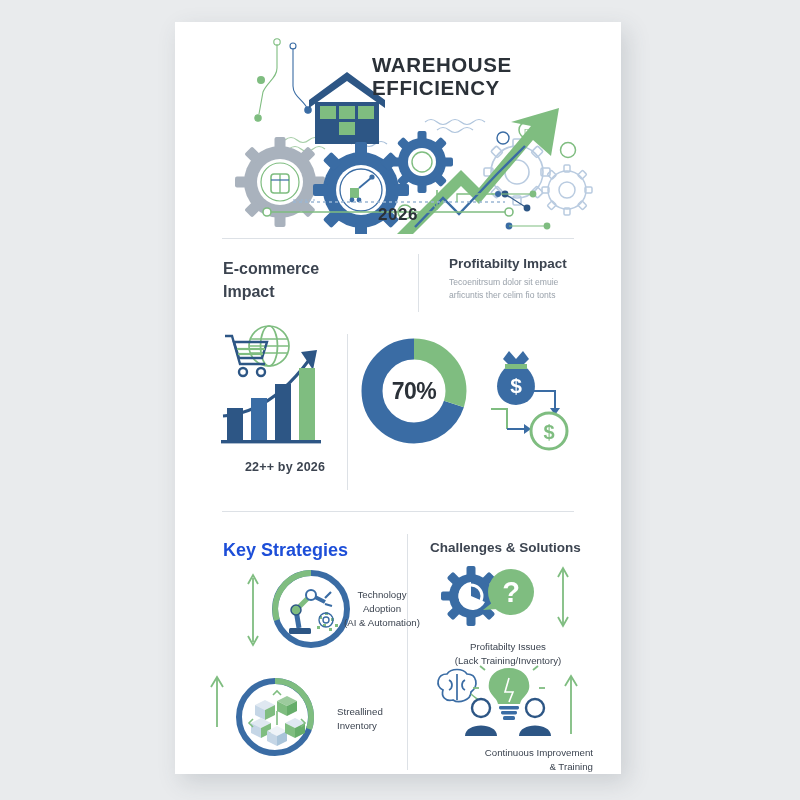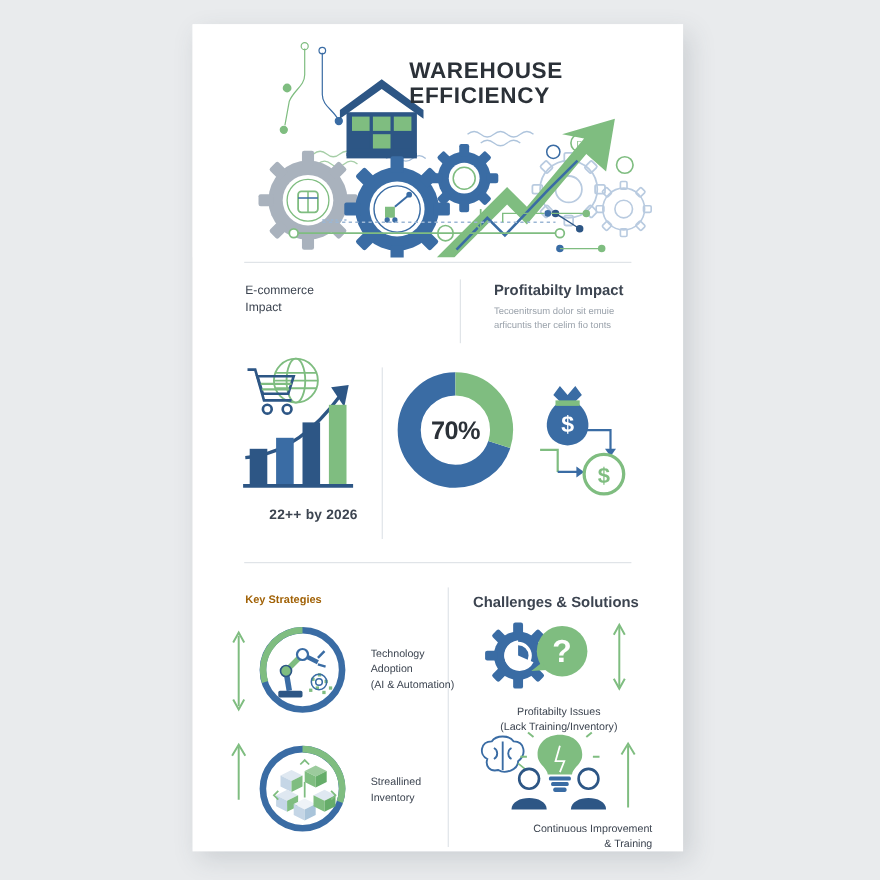--- a/index.html
+++ b/index.html
@@ -72,22 +72,22 @@
     position: absolute;
     width: 1px;
     background: #dde1e6;
   }
 
   
   .s1-head-left {
     position: absolute;
     left: 48px;
     top: 235px;
-    font-size: 11px;
-    font-weight: normal;
+    font-size: 16px;
+    font-weight: bold;
     color: #3c4450;
     line-height: 1.45;
   }
   .s1-head-left span { display: block; }
 
   .s1-head-right {
     position: absolute;
     left: 274px;
     top: 234px;
     width: 160px;
@@ -131,21 +131,21 @@
     font-weight: bold;
     color: #2b3138;
     letter-spacing: -0.5px;
   }
   .money-wrap { position: absolute; left: 308px; top: 325px; }
 
   
   .s2-head-left {
     position: absolute;
     left: 48px; top: 518px;
-    font-size: 10px; font-weight: bold; color: #a16207;
+    font-size: 18px; font-weight: bold; color: #1d4ed8;
   }
   .s2-head-right {
     position: absolute;
     left: 255px; top: 518px;
     font-size: 13.5px; font-weight: bold; color: #3c4450;
   }
 
   
   .strategy-row { position: absolute; }
   .strategy-row .txt {
@@ -342,20 +342,21 @@
         <circle cx="92" cy="190" r="4" fill="#ffffff" stroke="#7fbd80" stroke-width="1.6"></circle>
         <circle cx="334" cy="190" r="4" fill="#ffffff" stroke="#7fbd80" stroke-width="1.6"></circle>
       </g>
     </svg>
 
     <div class="hero-title">
       <span>WAREHOUSE</span>
       <span>EFFICIENCY</span>
     </div>
 
+    <div class="hero-year">2026</div>
   </div>
 
   <div class="hrule" style="left:47px; top:216px; width:352px;"></div>
 
   <div class="s1-head-left">
     <span>E-commerce</span>
     <span>Impact</span>
   </div>
 
   <div class="s1-head-right">
@@ -443,21 +444,21 @@
     </svg>
   </div>
 
   <div class="hrule" style="left:47px; top:489px; width:352px;"></div>
 
   <div class="s2-head-left">Key Strategies</div>
   <div class="s2-head-right">Challenges &amp; Solutions</div>
 
   <div class="vrule" style="left:232px; top:512px; height:236px;"></div>
 
-  <div class="strategy-row" style="left:30px; top:540px; width:200px; height:95px;">
+  <div class="strategy-row" style="left:30px; top:540px; width:200px; height:95px;text-align:center;">
     <svg width="128" height="95" viewBox="0 0 128 95">
 
       <g stroke="#7fbd80" stroke-width="1.8" fill="none">
         <path d="M12 16 L12 80"></path>
         <path d="M7 22 L12 13 L17 22"></path>
         <path d="M7 74 L12 83 L17 74"></path>
       </g>
 
       <circle cx="70" cy="47" r="36" fill="none" stroke="#3a6ca4" stroke-width="6"></circle>
       <path d="M70 11 A36 36 0 0 0 36 58" fill="none" stroke="#7fbd80" stroke-width="6"></path>

